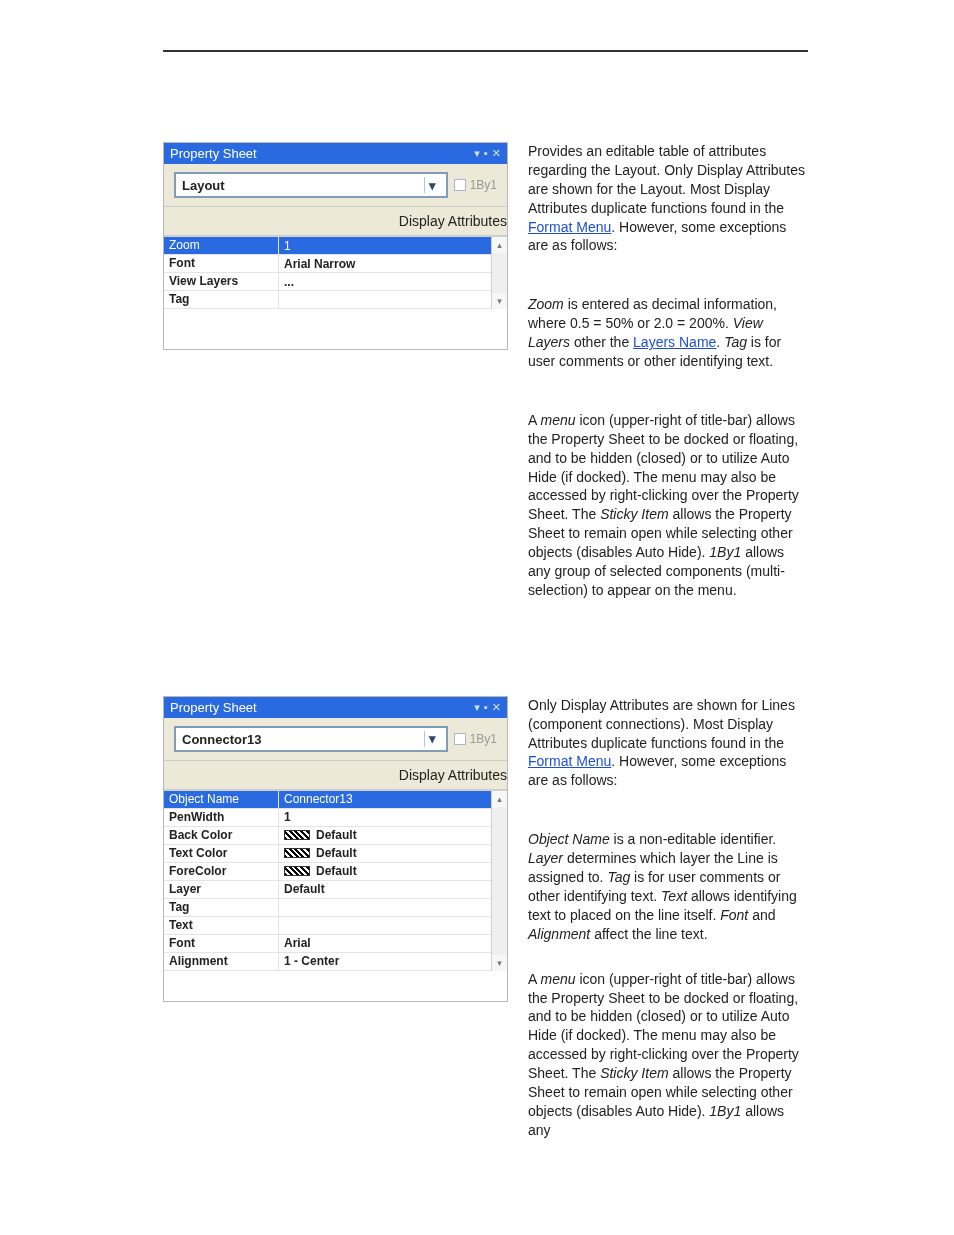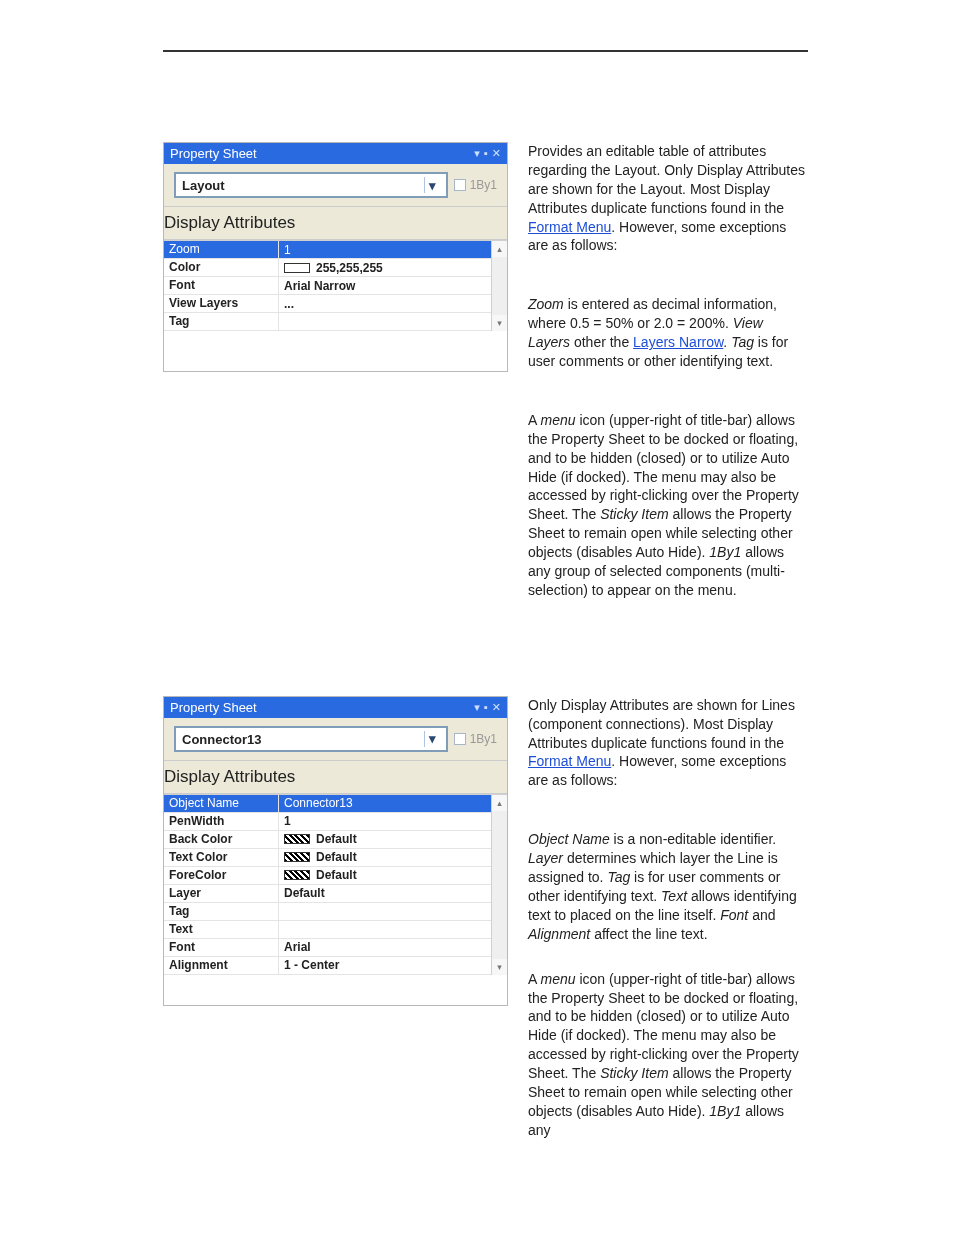--- a/index.html
+++ b/index.html
@@ -14,21 +14,21 @@
   .ref { color: #1d4ed8; text-decoration: underline; }
   .term { font-style: italic; }
   .panel { border: 1px solid #b8b8b8; background: #ece9d8; }
   .panel-title { background: linear-gradient(#2a6ae0,#2a6ae0); color: #fff; font-size: 13px; padding: 3px 6px; display: flex; align-items: center; justify-content: space-between; font-family: "Tahoma", sans-serif; filter: blur(0.3px); }
   .panel-title .icons { display:flex; gap:4px; font-size:11px; color:#cfe0ff; }
   .toolbar { padding: 8px 10px; display: flex; align-items: center; gap: 6px; background: #ece9d8; }
   .combo { flex:1; border: 2px solid #7f9db9; background:#fff; padding: 3px 6px; font-weight: bold; font-size: 13px; display:flex; align-items:flex-end; justify-content:space-between; filter: blur(0.4px); }
   .combo .chev { width:16px; height:16px; border-left:1px solid #b0c4de; display:flex; align-items:center; justify-content:center; color:#2a4870; }
   .byone { color:#999; font-size:12px; display:flex; align-items:center; gap:4px; }
   .byone .chk { width:12px; height:12px; border:1px solid #a6b7c9; background:#fff; }
-  .section-header { text-align:left; padding: 6px 0; background: #ece9d8; border-top:1px solid #ccc; border-bottom:1px solid #ccc; font-size:17px; }
+  .section-header { text-align:right; padding: 6px 0; background: #ece9d8; border-top:1px solid #ccc; border-bottom:1px solid #ccc; font-size:14px; }
   .grid { background:#fff; border-top:1px solid #d0d0d0; }
   .grid-inner { display:flex; }
   .grid-body { flex:1; }
   .grow { display:flex; border-bottom:1px solid #e4e4e4; min-height:18px; }
   .grow .k { width:115px; padding:1px 5px; font-weight:bold; font-size:12px; filter: blur(0.5px); font-family: "Arial Narrow", Arial, sans-serif; border-right:1px solid #e4e4e4; }
   .grow .v { flex:1; padding:1px 5px; font-weight:bold; font-size:12px; filter: blur(0.5px); font-family: "Arial Narrow", Arial, sans-serif; display:flex; align-items:center; gap:6px; }
   .grow.header .k, .grow.header .v { background:#2a6ae0; color:#fff; font-weight:normal; }
   .swatch { width:26px; height:10px; border:1px solid #333; background:#fff; }
   .swatch.hatch { background: repeating-linear-gradient(45deg,#000 0,#000 2px,#fff 2px,#fff 4px); }
   .scroll { width:16px; background:#efefef; border-left:1px solid #d0d0d0; display:flex; flex-direction:column; justify-content:space-between; align-items:center; color:#777; font-size:9px; }
@@ -67,27 +67,20 @@
         <div class="grid">
           <div class="grid-inner">
             <div class="grid-body" id="grid1">
                 <div class="grow header">
                   <div class="k">Zoom</div>
                   <div class="v">
                     <span>1</span>
                   </div>
                 </div>
                 <div class="grow">
-                  <div class="k">Color</div>
-                  <div class="v">
-                    <span class="swatch"></span>
-                    <span>255,255,255</span>
-                  </div>
-                </div>
-                <div class="grow">
                   <div class="k">Font</div>
                   <div class="v">
                     <span>Arial Narrow</span>
                   </div>
                 </div>
                 <div class="grow">
                   <div class="k">View Layers</div>
                   <div class="v">
                     <span>...</span>
                   </div>
@@ -108,21 +101,21 @@
           <div class="padbottom"></div>
         </div>
       </div>
     </div>
     <div class="col-right">
       <p>
         <span>Provides an editable table of attributes regarding the Layout. Only Display Attributes are shown for the Layout. Most Display Attributes duplicate functions found in the </span><span class="ref">Format Menu</span><span>. However, some exceptions are as follows:</span>
       </p>
       <p style="height:28px"></p>
       <p>
-        <span class="term">Zoom</span><span> is entered as decimal information, where 0.5 = 50% or 2.0 = 200%. </span><span class="term">View Layers</span><span> other the </span><span class="ref">Layers Narrow</span><span>. </span><span class="term">Tag</span><span> is for user comments or other identifying text.</span>
+        <span class="term">Zoom</span><span> is entered as decimal information, where 0.5 = 50% or 2.0 = 200%. </span><span class="term">View Layers</span><span> other the </span><span class="ref">Layers Name</span><span>. </span><span class="term">Tag</span><span> is for user comments or other identifying text.</span>
       </p>
       <p style="height:28px"></p>
       <p>
         <span>A </span><span class="term">menu</span><span> icon (upper-right of title-bar) allows the Property Sheet to be docked or floating, and to be hidden (closed) or to utilize Auto Hide (if docked). The menu may also be accessed by right-clicking over the Property Sheet. The </span><span class="term">Sticky Item</span><span> allows the Property Sheet to remain open while selecting other objects (disables Auto Hide). </span><span class="term">1By1</span><span> allows any group of selected components (multi-selection) to appear on the menu.</span>
       </p>
     </div>
   </div>
 
   <div style="height:50px"></div>
 

